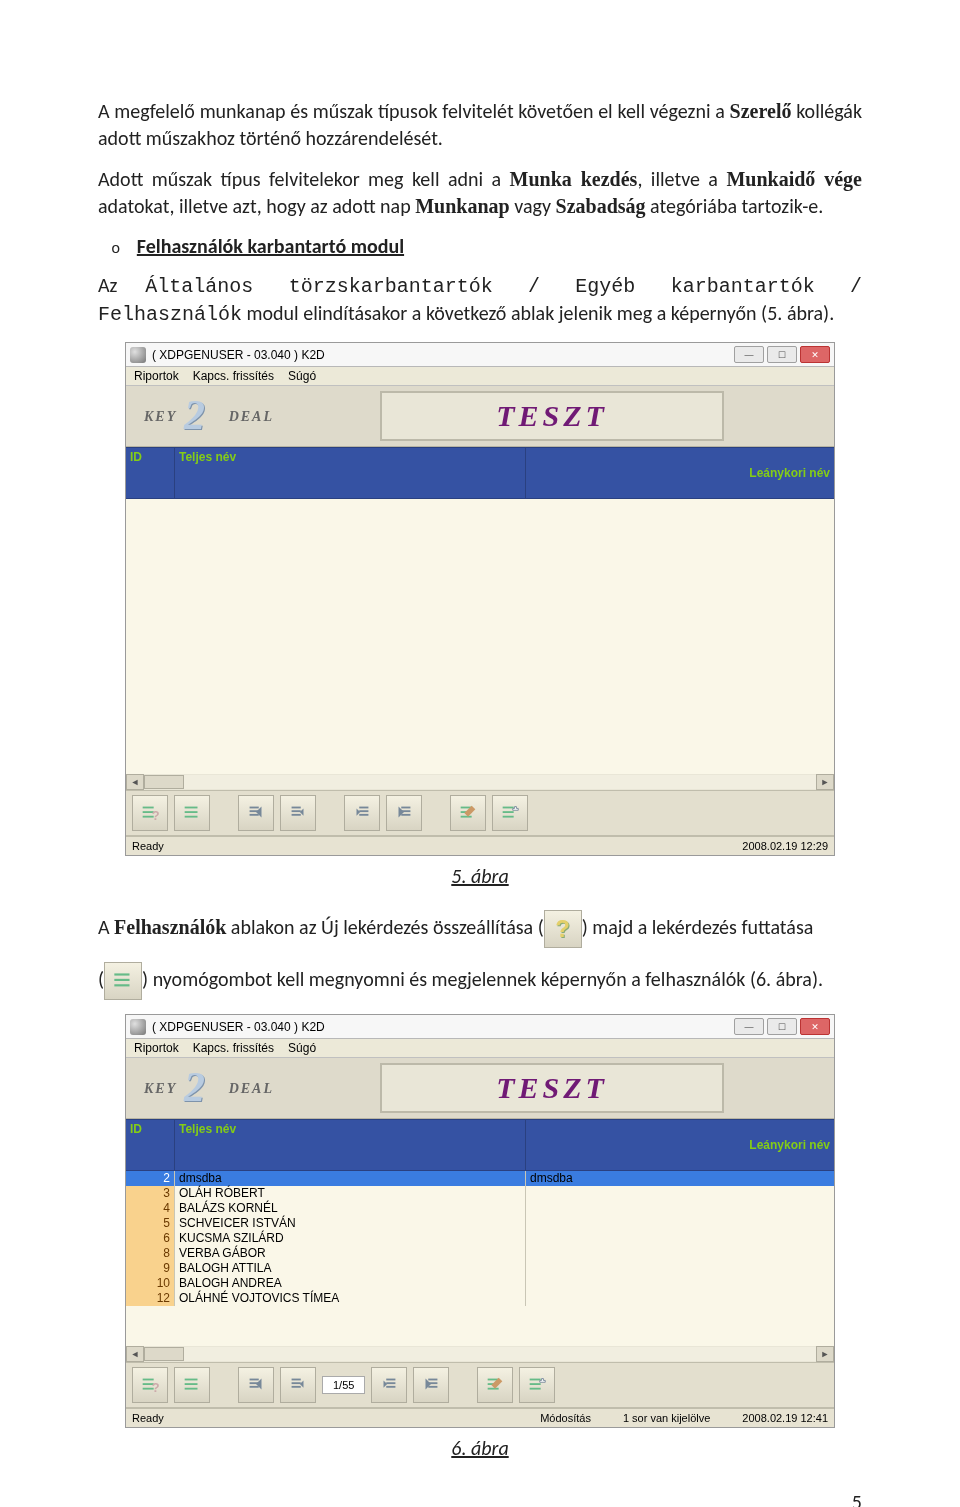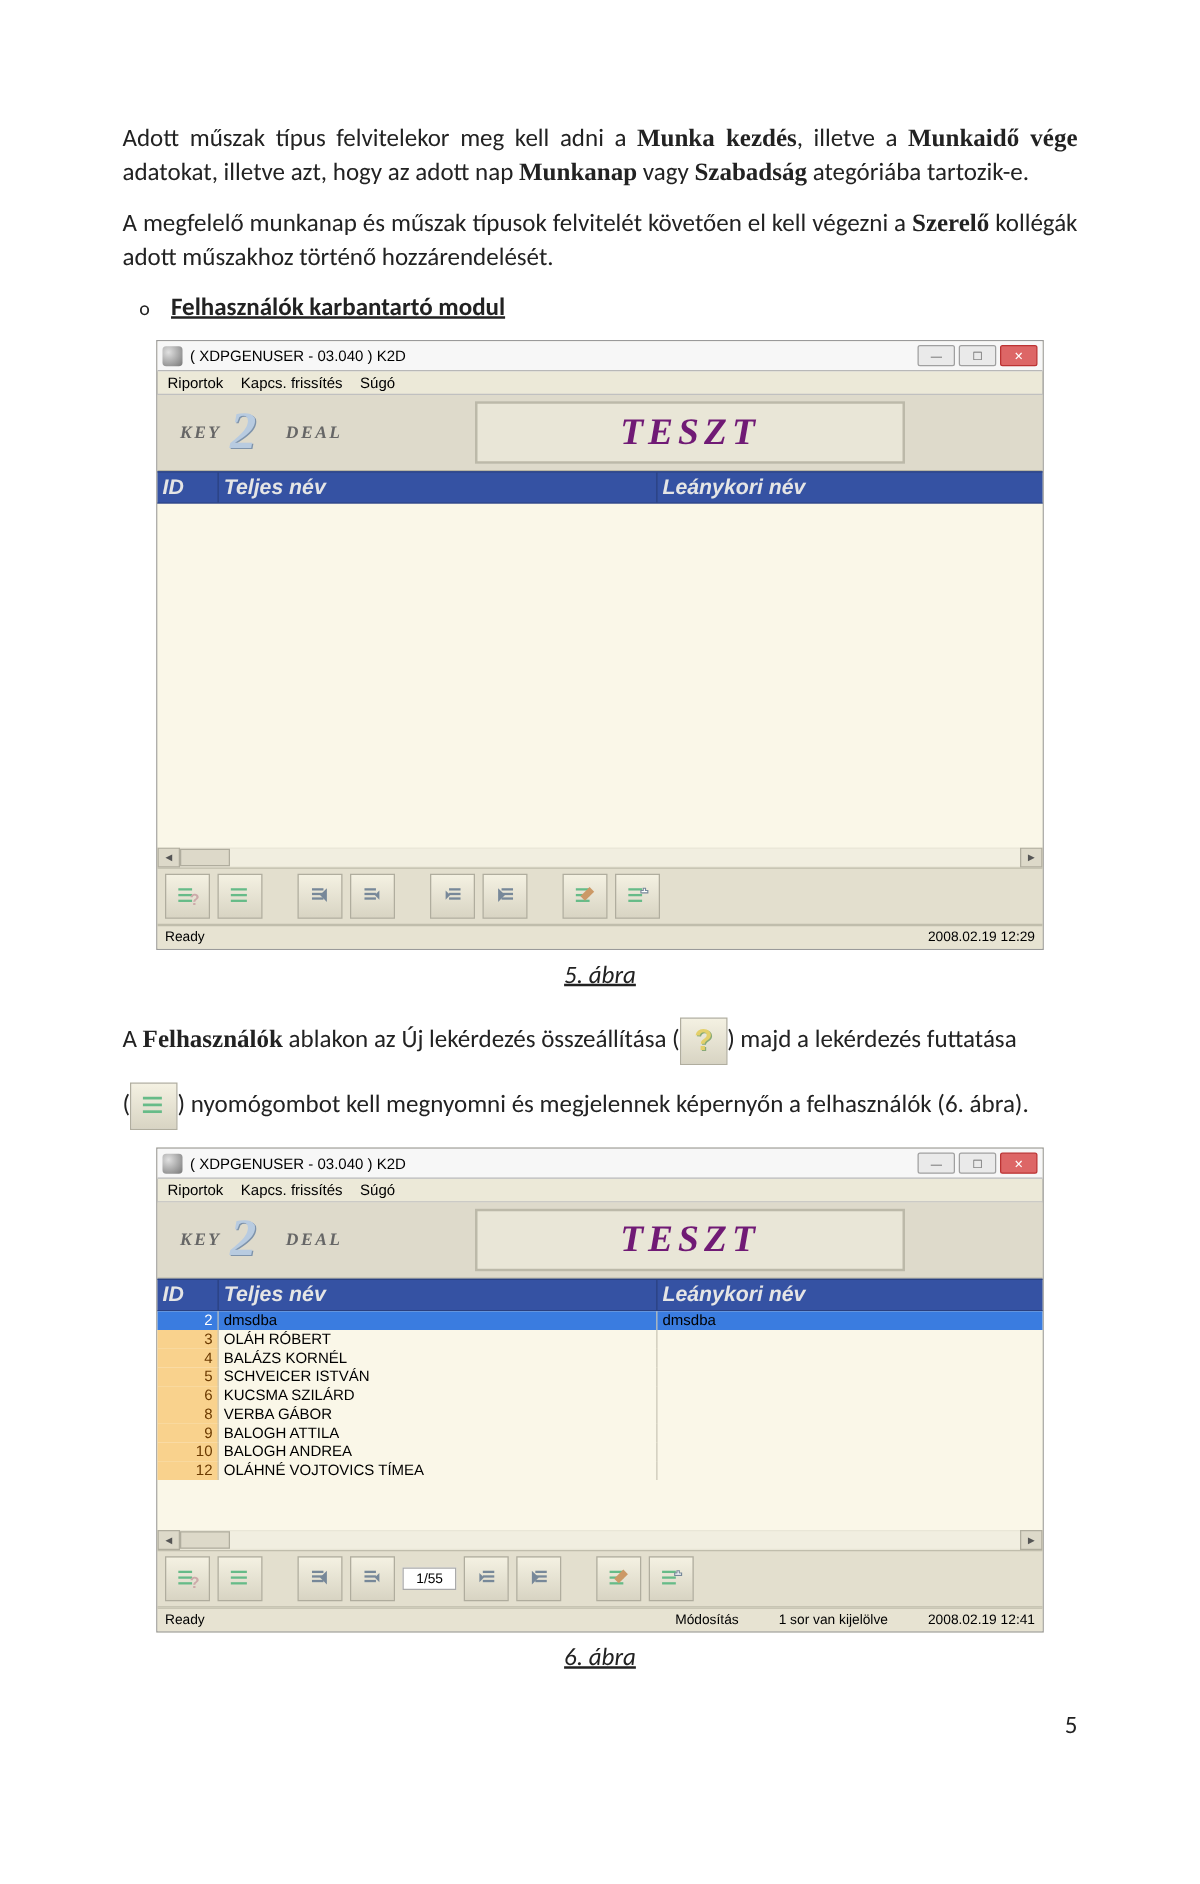--- a/index.html
+++ b/index.html
@@ -44,24 +44,24 @@
   .winbtns { display: flex; gap: 3px; }
   .winbtn  { width: 28px; height: 15px; border: 1px solid #a0a0a0; background: #eaeaea; border-radius: 2px; display:flex; align-items:center; justify-content:center; font-size:9px; color:#555; }
   .winbtn.close { background: #d66; color:#fff; border-color:#b33; }
   .menubar { padding: 2px 8px; display: flex; gap: 14px; font-size: 12px; border-bottom: 1px solid #c0c0c0; }
   .logobar { display:flex; align-items:center; height:60px; background:#dedacb; border-bottom:1px solid #b8b5a4; padding: 0 18px; gap: 14px; }
   .klogo { width: 130px; height: 42px; position: relative; }
   .klogo::before { content:"KEY"; position:absolute; left:0; top:14px; font: italic bold 14px "Times New Roman"; letter-spacing:2px; color:#666; }
   .klogo::after  { content:"DEAL"; position:absolute; right:0; top:14px; font: italic bold 14px "Times New Roman"; letter-spacing:2px; color:#666; }
   .k2 { position:absolute; left:40px; top:-4px; font: italic bold 42px "Times New Roman"; color:#b8cbe0; text-shadow: 1px 1px 0 #7e93ab; }
   .teszt { margin: 0 auto; width: 340px; height: 46px; background:#e9e6d7; border:2px solid #bcb9a9; display:flex; align-items:center; justify-content:center; font: italic bold 30px "Times New Roman"; color:#701a75; letter-spacing:4px; }
-  .gridhead { display:flex; background:#3552a3; color:#e5e5e5; font-weight:bold; font-size:17px; border-top:1px solid #2a4080; border-bottom:1px solid #2a4080;font-style:italic; }
+  .gridhead { display:flex; background:#3552a3; color:#84cc16; font-weight:bold; font-size:12px; border-top:1px solid #2a4080; border-bottom:1px solid #2a4080; }
   .gridhead .c1 { width:40px; padding:2px 4px; border-right:1px solid #2a4080; }
   .gridhead .c2 { flex:1; padding:2px 4px; border-right:1px solid #2a4080; }
-  .gridhead .c3 { width:300px; padding:2px 4px; }
+  .gridhead .c3 { width:300px; padding:18px 4px;text-align:right; }
   .gridbody { background:#faf7e8; position:relative; }
   .gridbody.h1 { height: 275px; }
   .gridbody.h2 { height: 175px; }
   .row { display:flex; font-size:12px; height:15px; }
   .row .c1 { width:40px; padding:0 4px; text-align:right; border-right:1px solid #c9c6b5; color:#6b3a00; background:#f9d28d; }
   .row .c2 { flex:1; padding:0 4px; border-right:1px solid #c9c6b5; }
   .row .c3 { width:300px; padding:0 4px; }
   .row.sel .c1 { background:#3a7ce0; color:#fff; }
   .row.sel .c2, .row.sel .c3 { background:#3a7ce0; color:#000000; }
   .hscroll { height:16px; background:#e9e6d7; display:flex; align-items:center; }
@@ -82,32 +82,35 @@
   .inline-icon.run svg { width:26px; height:26px; margin:5px; }
 
   .pagenum { text-align:right; font-size:20px; margin-top: 30px; }
 </style>
 </head>
 <body>
 
 <div class="page">
 
   <p class="justify">
+    <span>A megfelelő munkanap és műszak típusok felvitelét követően el kell végezni a </span><span class="serif bold">Szerelő</span><span> kollégák adott műszakhoz történő hozzárendelését.</span>
+  </p>
+
+  <p class="justify">
     <span>Adott műszak típus felvitelekor meg kell adni a </span><span class="serif bold">Munka kezdés</span><span>, illetve a </span><span class="serif bold">Munkaidő vége</span><span> adatokat, illetve azt, hogy az adott nap </span><span class="serif bold">Munkanap</span><span> vagy </span><span class="serif bold">Szabadság</span><span> ategóriába tartozik-e.</span>
-  </p>
-
-  <p class="justify">
-    <span>A megfelelő munkanap és műszak típusok felvitelét követően el kell végezni a </span><span class="serif bold">Szerelő</span><span> kollégák adott műszakhoz történő hozzárendelését.</span>
   </p>
 
   <div class="b-i">
     <span class="bullet">o</span>
     <span class="lbl">Felhasználók karbantartó modul</span>
   </div>
 
+  <p class="justify">
+    <span>Az </span><span class="mono">Általános törzskarbantartók / Egyéb karbantartók / Felhasználók</span><span> modul elindításakor a következő ablak jelenik meg a képernyőn (5. ábra).</span>
+  </p>
 
   <div class="shot">
     <div class="titlebar">
       <div class="tleft">
         <div class="appicon"></div>
         <span>( XDPGENUSER - 03.040 )     K2D</span>
       </div>
       <div class="winbtns">
         <div class="winbtn">—</div>
         <div class="winbtn">☐</div>

